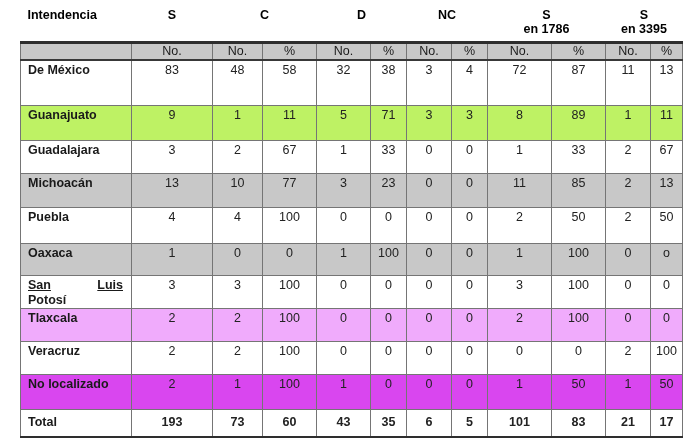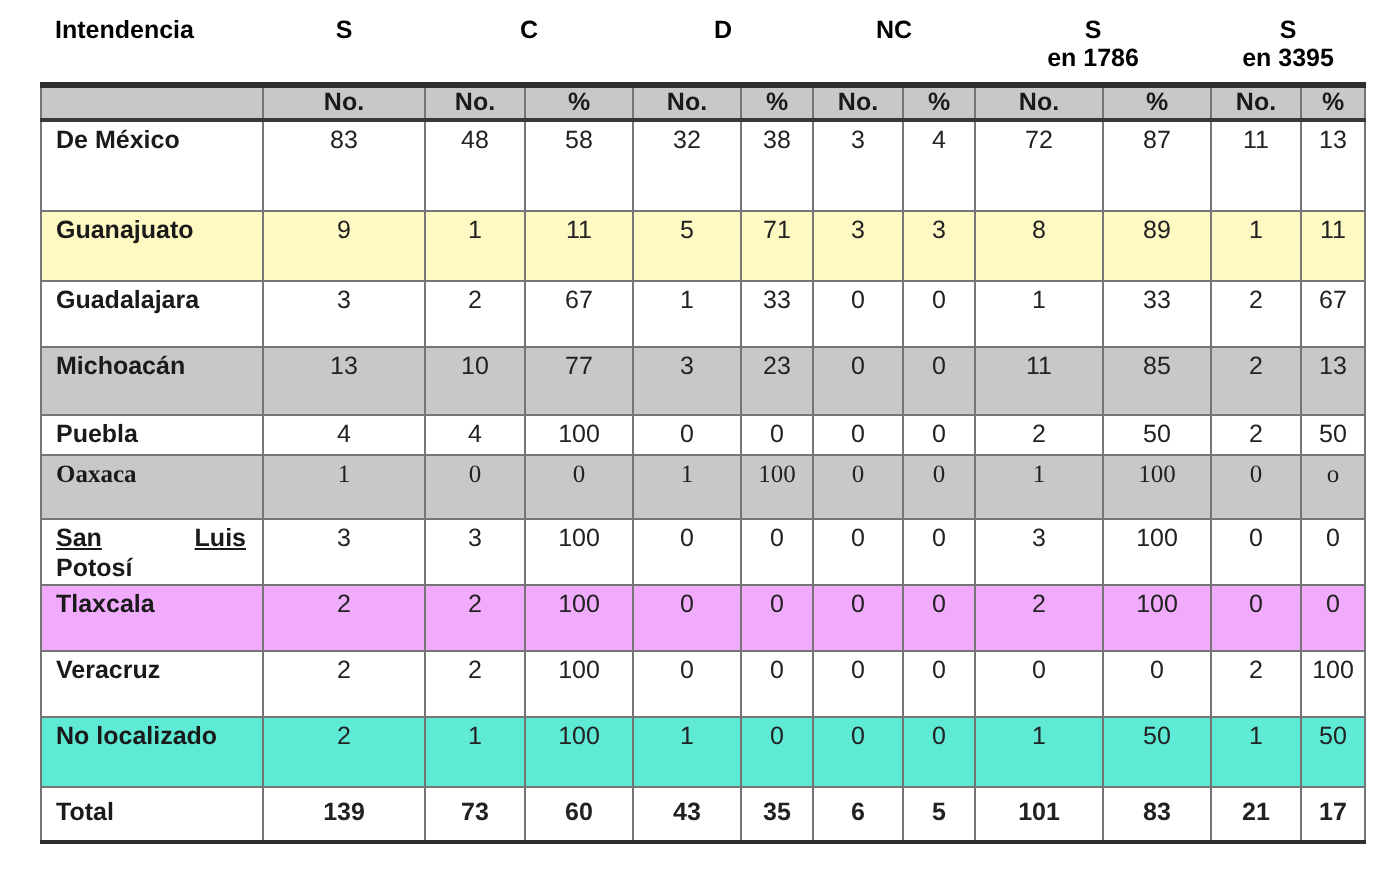--- a/index.html
+++ b/index.html
@@ -54,21 +54,21 @@
     text-align: left;
     padding-left: 7px;
   }
 
   
   tr.subheader-row { height: 18px; }
   tr.subheader-row th {
     border: 1px solid #757575;
     border-top: 3px solid #2e2e2e;
     border-bottom: 2px solid #383838;
-    font-weight: bold;
+    font-weight: normal;
     font-size: 12.5px;
     text-align: center;
     vertical-align: middle;
     padding: 0;
     color: #1a1a1a;
   }
 
   
   tbody td {
     border: 1px solid #757575;
@@ -85,22 +85,22 @@
     padding-right: 8px;
     color: #1a1a1a;
   }
   td.num-cell { text-align: center; }
 
   
   tbody tr:nth-child(1)  { height: 45px; }
   tbody tr:nth-child(2)  { height: 35px; }
   tbody tr:nth-child(3)  { height: 33px; }
   tbody tr:nth-child(4)  { height: 34px; }
-  tbody tr:nth-child(5)  { height: 20px; margin-top: 32px; }
-  tbody tr:nth-child(6)  { height: 32px; font-family: Liberation Serif, serif; }
+  tbody tr:nth-child(5)  { height: 36px; margin-top: 32px; }
+  tbody tr:nth-child(6)  { height: 32px; }
   tbody tr:nth-child(7)  { height: 32px; }
   tbody tr:nth-child(8)  { height: 33px; }
   tbody tr:nth-child(9)  { height: 33px; padding-left: 14px; }
   tbody tr:nth-child(10) { height: 35px; }
   tbody tr:nth-child(11) { height: 28px; }
 
   tbody tr.total td {
     font-weight: bold;
     border-bottom: 2px solid #2e2e2e;
     vertical-align: middle;
@@ -181,21 +181,21 @@
           <td class="num-cell">58</td>
           <td class="num-cell">32</td>
           <td class="num-cell">38</td>
           <td class="num-cell">3</td>
           <td class="num-cell">4</td>
           <td class="num-cell">72</td>
           <td class="num-cell">87</td>
           <td class="num-cell">11</td>
           <td class="num-cell">13</td>
         </tr>
-        <tr style="background: #fef9c3;">
+        <tr style="background: #bef264;">
           <td class="label-cell">Guanajuato</td>
           <td class="num-cell">9</td>
           <td class="num-cell">1</td>
           <td class="num-cell">11</td>
           <td class="num-cell">5</td>
           <td class="num-cell">71</td>
           <td class="num-cell">3</td>
           <td class="num-cell">3</td>
           <td class="num-cell">8</td>
           <td class="num-cell">89</td>
@@ -299,37 +299,37 @@
           <td class="num-cell">100</td>
           <td class="num-cell">0</td>
           <td class="num-cell">0</td>
           <td class="num-cell">0</td>
           <td class="num-cell">0</td>
           <td class="num-cell">0</td>
           <td class="num-cell">0</td>
           <td class="num-cell">2</td>
           <td class="num-cell">100</td>
         </tr>
-        <tr style="background: #5eead4;">
+        <tr style="background: #d946ef;">
           <td class="label-cell">No localizado</td>
           <td class="num-cell">2</td>
           <td class="num-cell">1</td>
           <td class="num-cell">100</td>
           <td class="num-cell">1</td>
           <td class="num-cell">0</td>
           <td class="num-cell">0</td>
           <td class="num-cell">0</td>
           <td class="num-cell">1</td>
           <td class="num-cell">50</td>
           <td class="num-cell">1</td>
           <td class="num-cell">50</td>
         </tr>
         <tr class="total">
           <td class="label-cell">Total</td>
-          <td class="num-cell">139</td>
+          <td class="num-cell">193</td>
           <td class="num-cell">73</td>
           <td class="num-cell">60</td>
           <td class="num-cell">43</td>
           <td class="num-cell">35</td>
           <td class="num-cell">6</td>
           <td class="num-cell">5</td>
           <td class="num-cell">101</td>
           <td class="num-cell">83</td>
           <td class="num-cell">21</td>
           <td class="num-cell">17</td>

